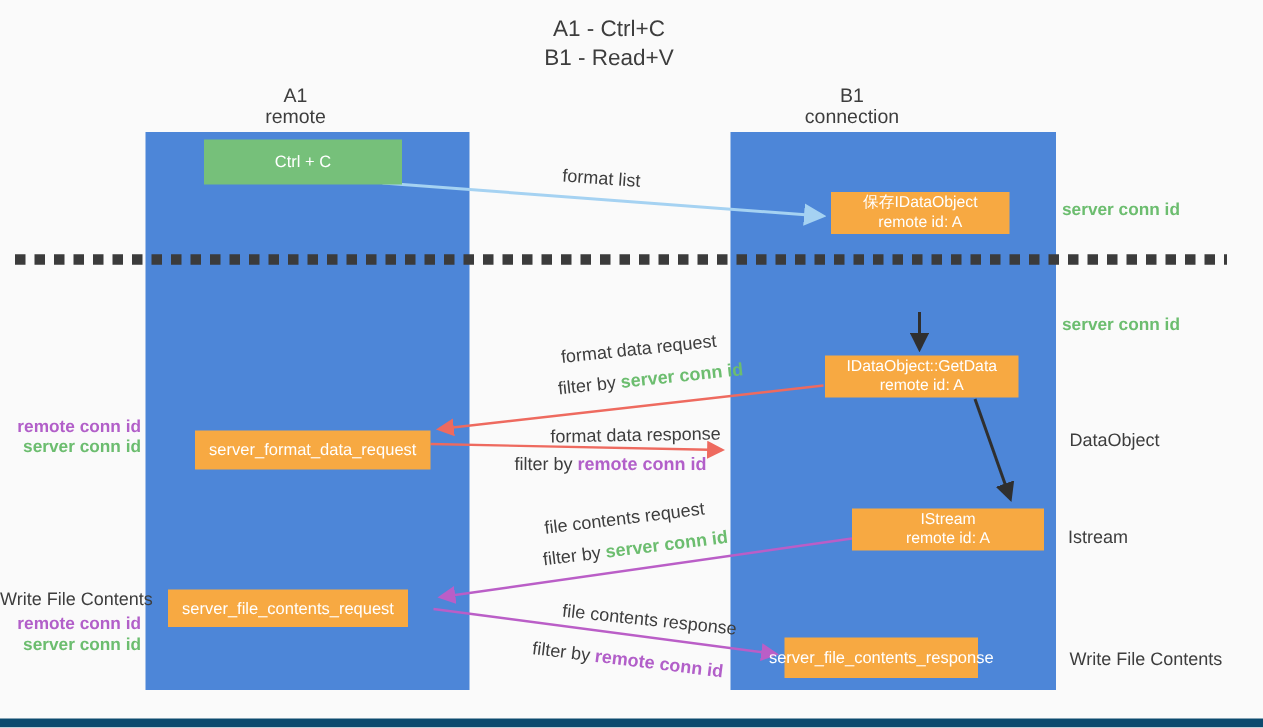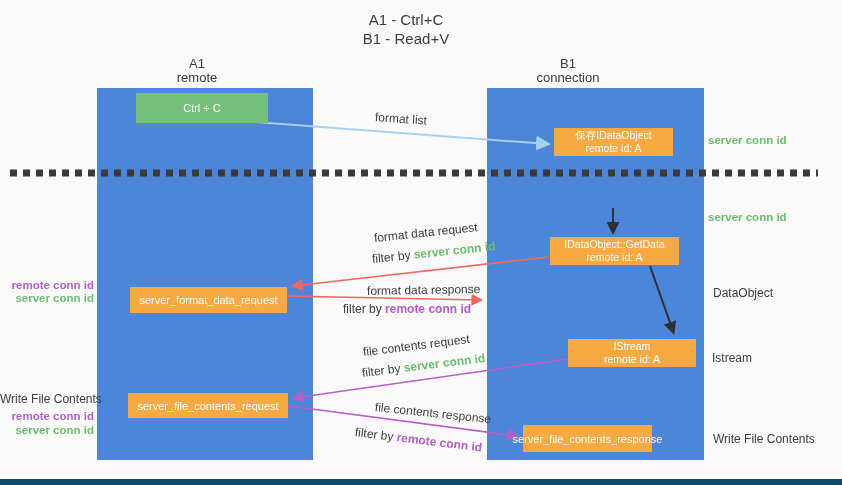--- a/index.html
+++ b/index.html
@@ -109,21 +109,21 @@
   <div class="abs node orange-node" style="left:130px;top:287px;width:157px;height:26px;">
     <span>server_format_data_request</span>
   </div>
 
 
   <div class="abs node orange-node two-line" style="left:568px;top:339px;width:128px;height:28px;">
     <div>IStream</div>
     <div>remote id: A</div>
   </div>
 
-  <div class="abs node orange-node" style="left:128px;top:393px;width:160px;height:25px;">
+  <div class="abs node orange-node" style="left:112px;top:393px;width:160px;height:25px;">
     <span>server_file_contents_request</span>
   </div>
 
   <div class="abs node orange-node" style="left:523px;top:425px;width:129px;height:27px;">
     <span>server_file_contents_response</span>
   </div>
 
   <div class="abs elabel" style="left:375px;top:110px;transform:rotate(4deg);">format list</div>
 
   <div class="abs elabel" style="left:374px;top:231px;transform:rotate(-6deg);">format data request</div>

